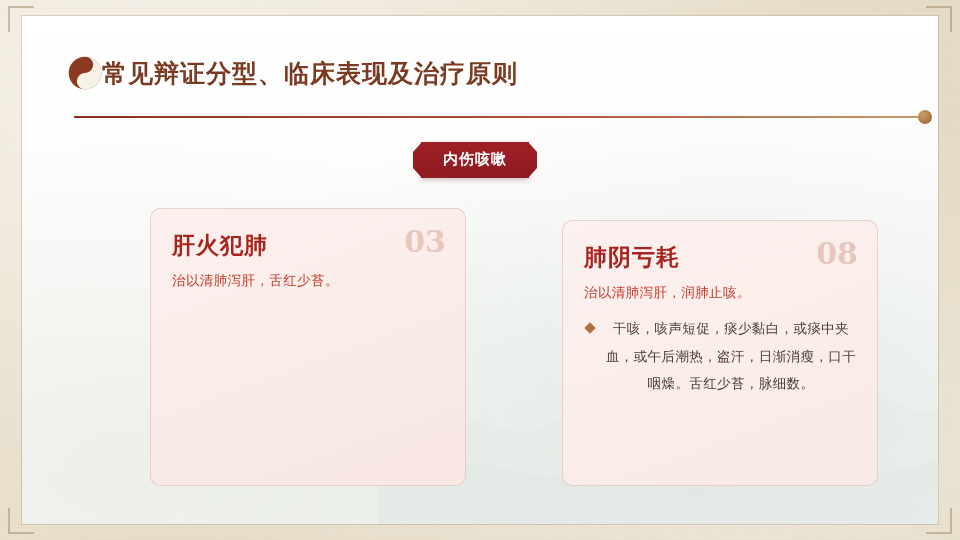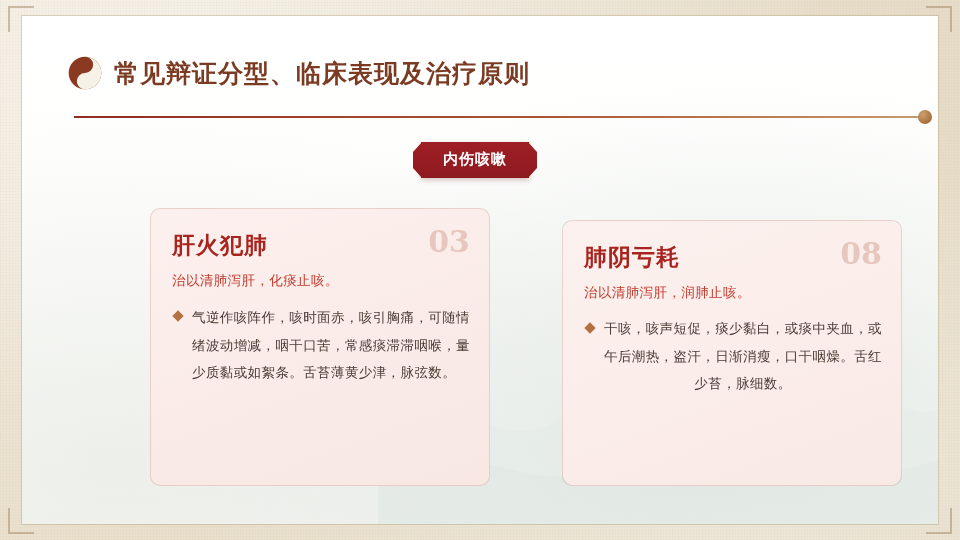--- a/index.html
+++ b/index.html
@@ -48,21 +48,20 @@
   }
   .corner.tl { left: 8px; top: 6px; border-right: none; border-bottom: none; }
   .corner.tr { right: 8px; top: 6px; border-left: none; border-bottom: none; }
   .corner.bl { left: 8px; bottom: 6px; border-right: none; border-top: none; }
   .corner.br { right: 8px; bottom: 6px; border-left: none; border-top: none; }
 
   
   .header { position: absolute; left: 46px; top: 40px; display: flex; align-items: center; }
   .yinyang { width: 34px; height: 34px; flex: 0 0 auto; }
   .title {
-    margin-left: 12px;
     font-family: "DejaVu Serif", "Liberation Serif", serif;
     font-weight: bold;
     font-size: 25px;
     color: #7b3b22;
     letter-spacing: 1px;
     white-space: nowrap;
     text-align: center;
   }
   .rule {
     position: absolute; left: 52px; top: 100px; width: 848px; height: 2px;
@@ -90,29 +89,29 @@
   .badge:before, .badge:after {
     content: ""; position: absolute; top: 0; width: 9px; height: 100%;
     background: linear-gradient(180deg, #a01f26 0%, #8d1a20 100%);
   }
   .badge:before { left: -8px; clip-path: polygon(100% 0, 100% 100%, 0 72%, 0 28%); }
   .badge:after  { right: -8px; clip-path: polygon(0 0, 0 100%, 100% 72%, 100% 28%); }
 
   
   .card {
     position: absolute;
-    width: 340px;
+    width: 316px;
     background: #fbeeec;
     border-radius: 10px;
     padding: 22px 20px 18px 22px;
   }
   .card.left  { left: 128px; top: 192px; min-height: 278px; }
   .card.right { left: 540px; top: 204px; min-height: 266px; }
   .card.left  { background: linear-gradient(160deg, #fcf0ee 0%, #f8e7e3 100%); }
-  .card.right { background: linear-gradient(160deg, #fcf1ef 0%, #f9e9e5 100%); border-radius: 16px; }
+  .card.right { background: linear-gradient(160deg, #fcf1ef 0%, #f9e9e5 100%); }
   .card:before { 
     content:"";
     position:absolute; left:0; top:0; width:100%; height:100%;
     border-radius:10px;
     box-shadow: inset 0 0 0 1px rgba(215,175,168,.5);
     pointer-events:none;
   }
   .card-head { display: flex; align-items: flex-start; justify-content: space-between; }
   .card-title {
     font-family: "DejaVu Serif", "Liberation Serif", serif;
@@ -183,25 +182,21 @@
     <div class="badge">
       <span>内伤咳嗽</span>
     </div>
   </div>
 
   <div class="card left">
     <div class="card-head">
       <div class="card-title">肝火犯肺</div>
       <div class="card-num">03</div>
     </div>
-    <div class="card-sub">治以清肺泻肝，化痰止咳。</div>
-    <div class="bullet-row">
-      <span class="diamond"></span>
-      <div class="bullet-text">气逆作咳阵作，咳时面赤，咳引胸痛，可随情绪波动增减，咽干口苦，常感痰滞滞咽喉，量少质黏或如絮条。舌苔薄黄少津，脉弦数。</div>
-    </div>
+    <div class="card-sub">治以清肺泻肝，舌红少苔。</div>
   </div>
 
   <div class="card right">
     <div class="card-head">
       <div class="card-title">肺阴亏耗</div>
       <div class="card-num">08</div>
     </div>
     <div class="card-sub">治以清肺泻肝，润肺止咳。</div>
     <div class="bullet-row">
       <span class="diamond"></span>

